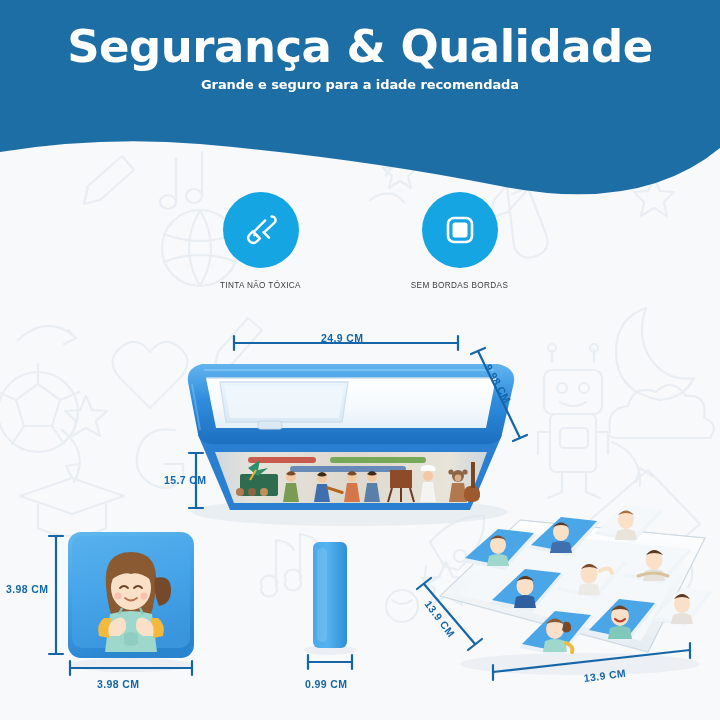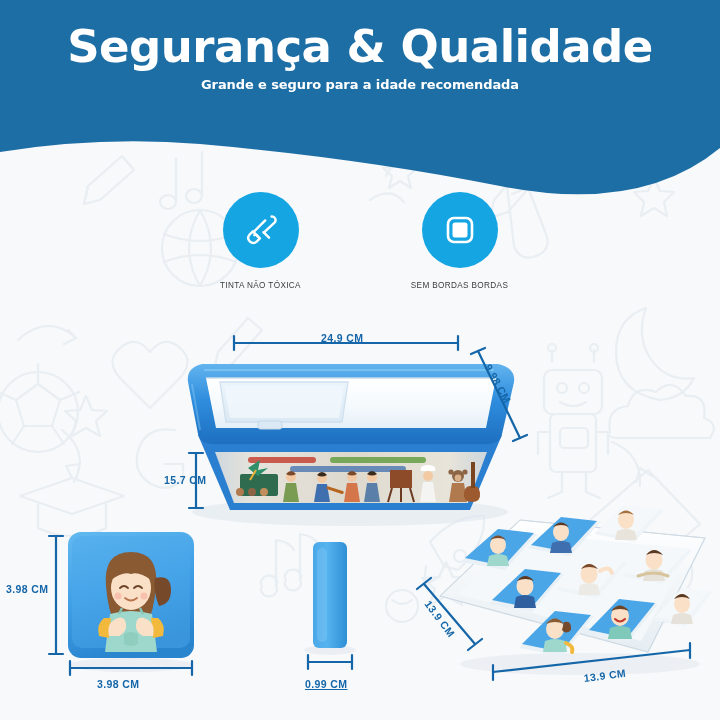--- a/index.html
+++ b/index.html
@@ -592,19 +592,19 @@
   <div class="dim-label" style="left:321px; top:320px;margin-top:12px;">24.9 CM</div>
 
   <div class="dim-label" style="left:493px; top:362px; transform: rotate(61deg); transform-origin: left top;">9.98 CM</div>
 
   <div class="dim-label" style="left:132px; top:474px;margin-left:32px;">15.7 CM</div>
 
   <div class="dim-label" style="left:6px; top:583px;">3.98 CM</div>
 
   <div class="dim-label" style="left:97px; top:678px;">3.98 CM</div>
 
-  <div class="dim-label" style="left:305px; top:678px;text-decoration:underline;">0.99 CM</div>
+  <div class="dim-label" style="left:305px; top:678px;">0.99 CM</div>
 
   <div class="dim-label" style="left:432px; top:598px; transform: rotate(53deg); transform-origin: left top;">13.9 CM</div>
 
   <div class="dim-label" style="left:583px; top:672px; transform: rotate(-7deg); transform-origin: left top;">13.9 CM</div>
 
 </div>
 
 </body></html>

